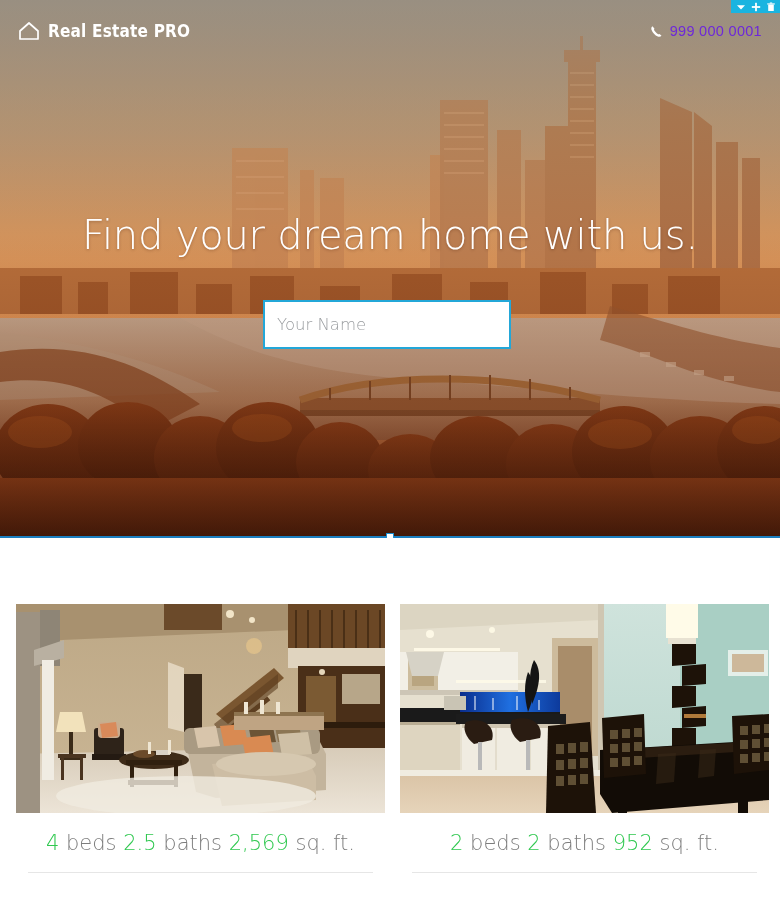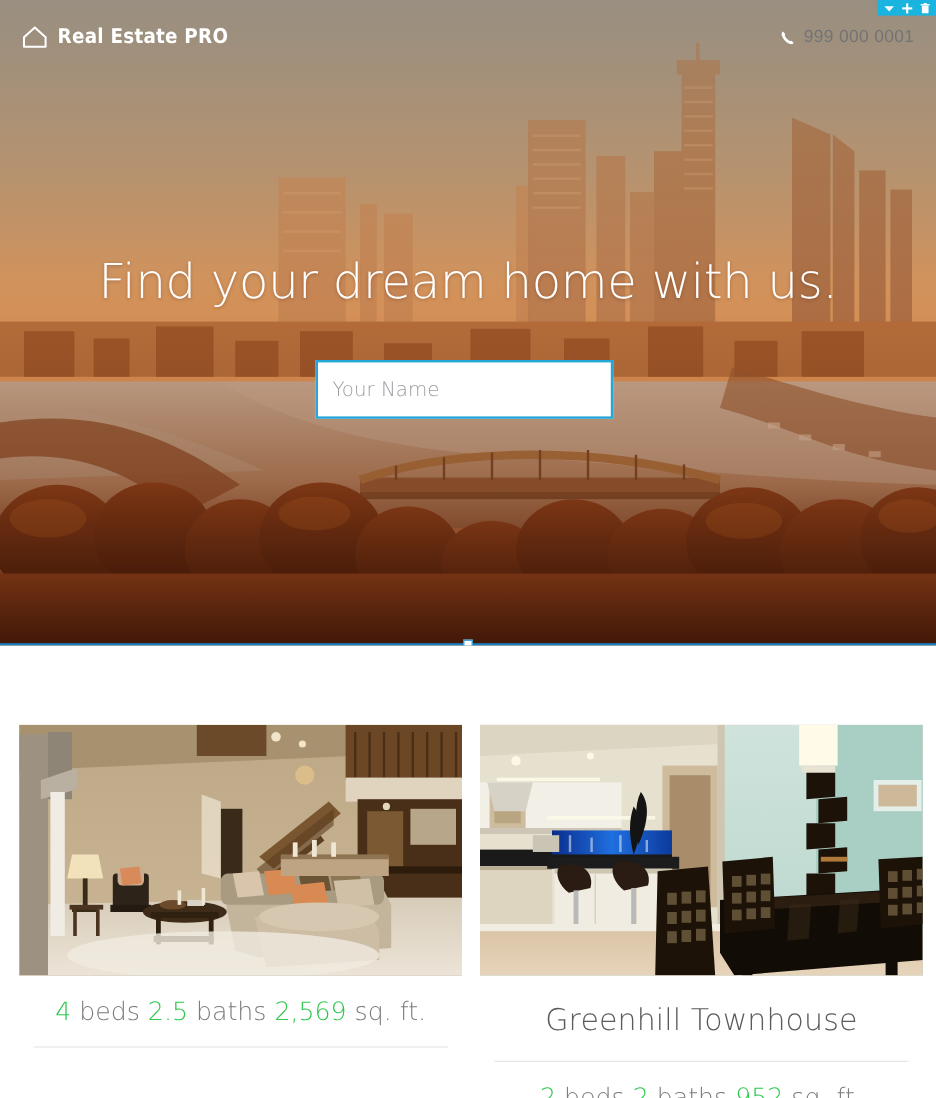--- a/index.html
+++ b/index.html
@@ -125,21 +125,21 @@
     font-size: 17px;
     letter-spacing: 0.2px;
     font-family: "DejaVu Sans Condensed", "Liberation Sans", sans-serif;
     font-weight: 600;
     white-space: nowrap;
   }
   .header-phone {
     display: flex;
     align-items: center;
     gap: 7px;
-    color: #737373;
+    color: #6d28d9;
     font-size: 14.5px;
     letter-spacing: 0.3px;
     cursor: pointer;
     white-space: nowrap;
   }
   .phone-icon { width: 13px; height: 13px; flex: none; }
 
   
   .hero-inner {
     position: absolute;
@@ -720,20 +720,19 @@
           </g>
         </g>
 
         <g fill="#3a2a18" opacity="0.5">
           <polygon points="258,150 276,149 274,178 256,180"></polygon>
           <polygon points="300,146 316,145 314,172 298,174"></polygon>
         </g>
       </svg>
     </div>
     <div class="card-body">
-      <h2 class="card-title">Greenhill Townhouse</h2>
       <div class="card-specs">
         <span class="spec-num">2</span><span> beds </span><span class="spec-num">2</span><span> baths </span><span class="spec-num">952</span><span> sq. ft.</span>
       </div>
     </div>
   </article>
 
 </section>
 
 </body></html>

